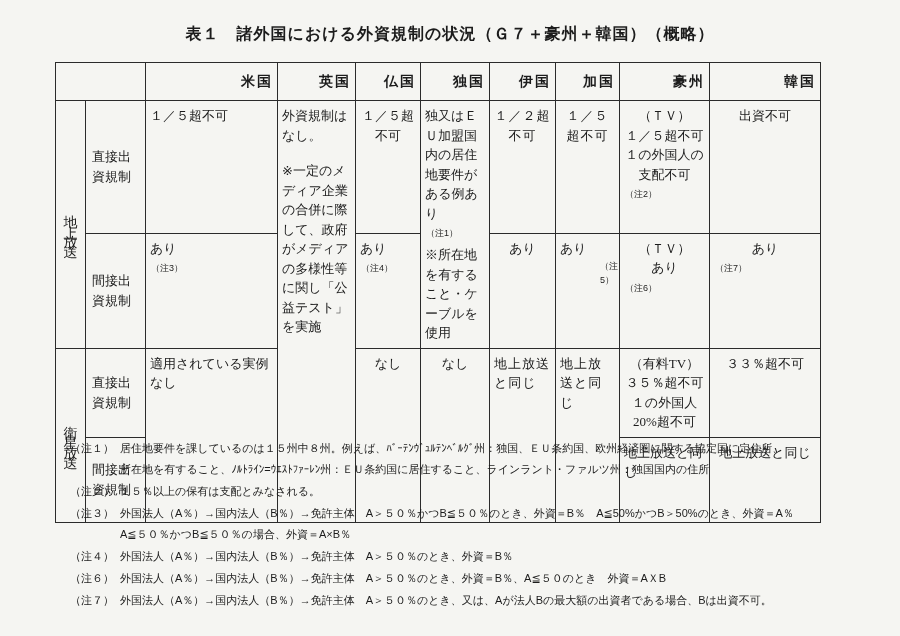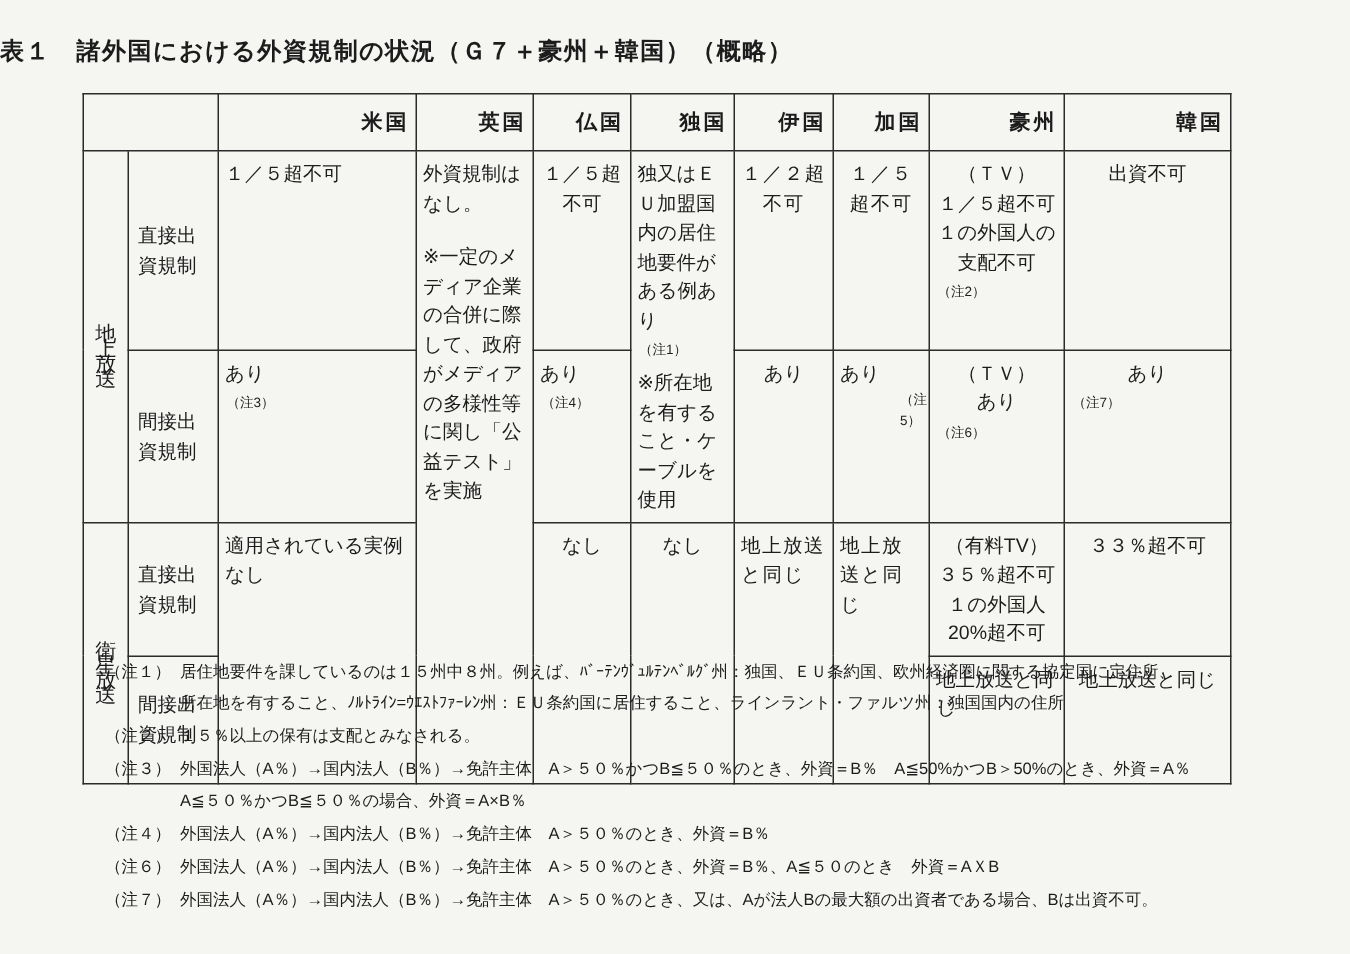--- a/index.html
+++ b/index.html
@@ -3,21 +3,21 @@
 <meta charset="utf-8">
 <style>
   html,body{margin:0;padding:0;}
   body{
     width:900px;height:636px;position:relative;overflow:hidden;
     background:#f5f5f2;color:#1c1c1c;
     font-family:"Liberation Sans","DejaVu Sans",sans-serif;
   }
   .title{
     position:absolute;top:24px;left:0;width:100%;
-    font-size:16px;font-weight:bold;letter-spacing:1px;
+    text-align:center;font-size:16px;font-weight:bold;letter-spacing:1px;
   }
   table.reg{
     position:absolute;left:55px;top:62px;
     border-collapse:collapse;table-layout:fixed;
     width:765px;height:368px;
   }
   .reg td,.reg th{
     border:1px solid #2b2b2b;
     font-size:13px;font-weight:normal;
     vertical-align:top;padding:5px 4px;
@@ -31,21 +31,21 @@
     writing-mode:vertical-rl;text-align:center;vertical-align:middle;
     letter-spacing:10px;padding:4px 0;font-size:14px;
   }
   .reg td.rowlabel{
     vertical-align:middle;padding:4px 6px;
   }
   tr.hr{height:38px;} tr.r1{height:82px;} tr.r2{height:96px;}
   tr.r3{height:67px;} tr.r4{height:85px;}
   .c{text-align:center;}
   .l{text-align:left;}
-  .pre{white-space:pre-line;}
+  .pre{white-space:pre-line;font-family:Liberation Serif, serif;}
   sup.note{font-size:9px;vertical-align:super;margin-left:1px;letter-spacing:0;}
   .block-note{display:block;font-size:9px;margin-top:2px;margin-left:40px;}
   .ukcell p{margin:0 0 16px 0;}
   .wide2{letter-spacing:1px;}
   .notes{
     position:absolute;left:70px;top:438px;width:802px;
     font-size:11px;
   }
   .note{display:flex;line-height:21px;margin-bottom:1px;}
   .note .lab{flex:0 0 50px;}

